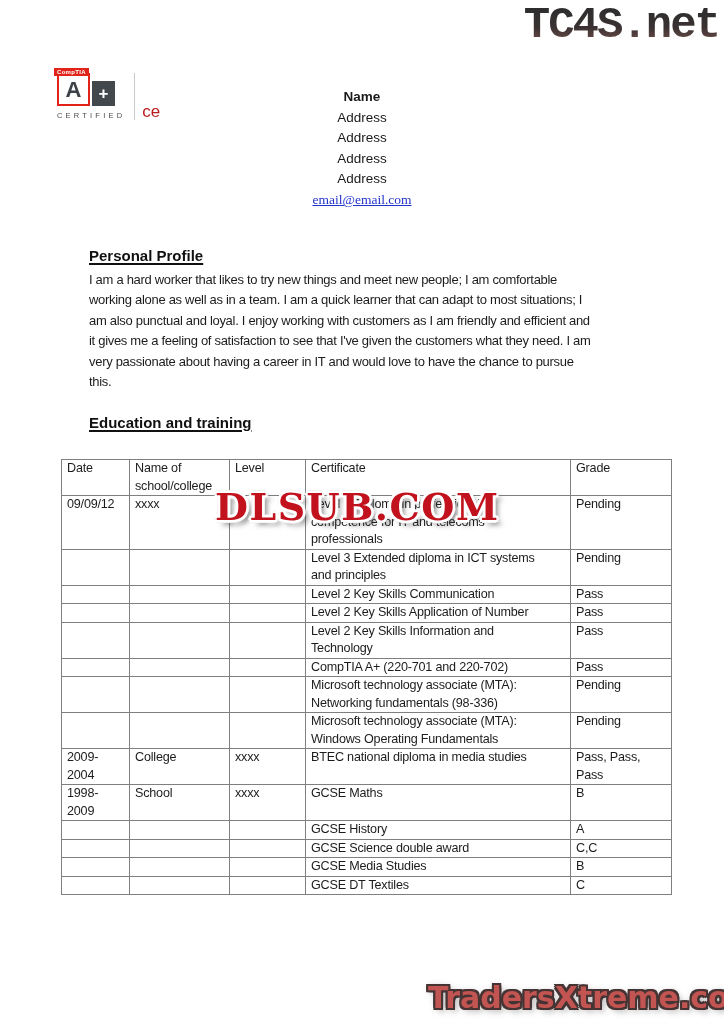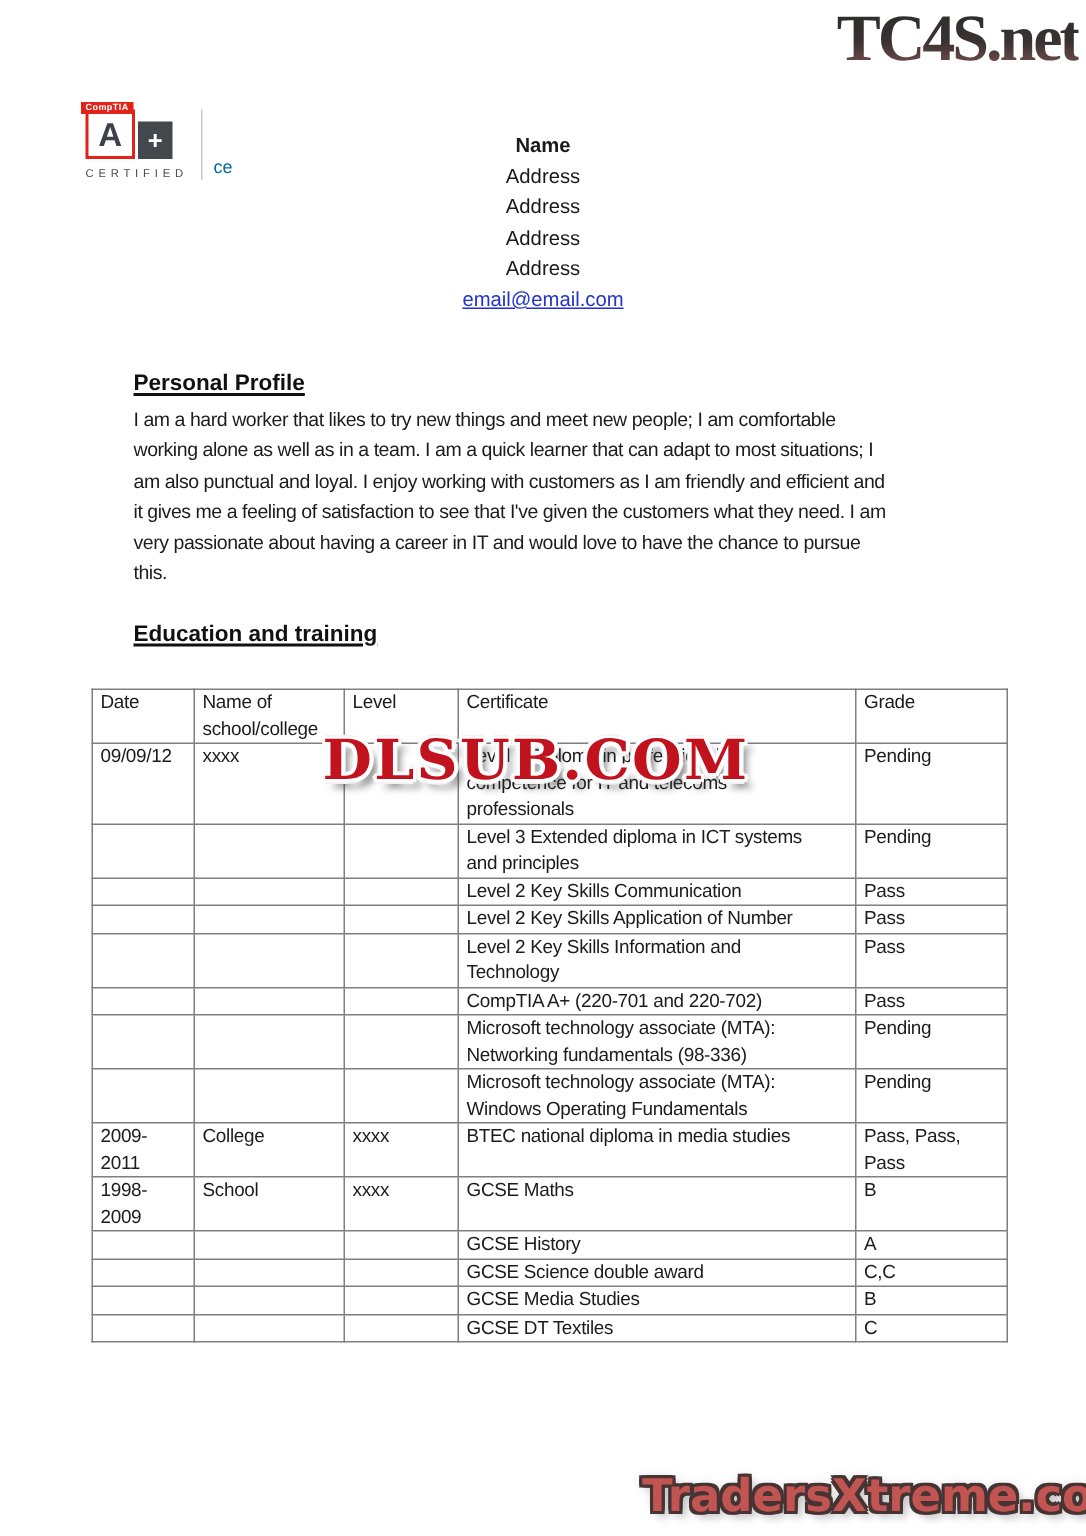--- a/index.html
+++ b/index.html
@@ -5,21 +5,21 @@
   * { margin:0; padding:0; box-sizing:border-box; }
   html,body { background:#ffffff; }
   .page {
     position:relative; width:724px; height:1024px; background:#ffffff;
     font-family:"Liberation Sans", sans-serif; color:#1c1c1c; overflow:hidden;
   }
 
   
   .tc4s {
     position:absolute; top:0px; right:5px;
-    font-family:Liberation Serif, serif;
+    font-family:Liberation Mono, monospace;
     font-size:44px; font-weight:bold; letter-spacing:-2px;
     background:linear-gradient(180deg,#2d2d2d 15%,#3a3232 55%,#8a5b56 100%);
     -webkit-background-clip:text; background-clip:text; color:transparent;
     text-shadow:0 0 1px rgba(220,220,220,0.0);
   }
 
   
   .comptia { position:absolute; left:57px; top:73px; display:flex; align-items:stretch; }
   .comptia-left { display:flex; flex-direction:column; }
   .comptia-boxes { display:flex; align-items:flex-end; }
@@ -35,28 +35,28 @@
   .comptia-plus {
     width:23px; height:25px; background:#43484d; margin-left:2px;
     display:flex; align-items:center; justify-content:center;
     color:#fff; font-size:17px; font-weight:bold;
   }
   .comptia-certified {
     margin-top:5px; font-size:7.5px; letter-spacing:3.2px; color:#4a4a4a; font-weight:500;
   }
   .comptia-divider { width:1px; background:#c9c9c9; margin:0 7px 0 9px; }
   .comptia-ce {
-    align-self:flex-end; font-size:12px; color:#0369a1; line-height:15px; padding-bottom:1px;
+    align-self:flex-end; font-size:17px; color:#b91c1c; line-height:15px; padding-bottom:1px;
   }
 
   
   .contact { position:absolute; top:87px; left:0; width:724px; text-align:center;
     font-size:13.5px; line-height:20.6px; color:#1a1a1a; }
   .contact .name { font-weight:bold; }
-  .contact a { color:#2233cc; text-decoration:underline; cursor:pointer; }
+  .contact a { color:#2233cc; text-decoration:underline; cursor:pointer;font-family:Liberation Serif, serif; }
 
   
   .section-heading {
     position:absolute; left:89px; font-size:15px; font-weight:bold; color:#111;
     text-decoration:underline; text-decoration-thickness:1.5px; text-underline-offset:2px;
   }
   #profile-heading { top:247px; }
   #education-heading { top:414px; }
   .profile-body {
     position:absolute; left:89px; top:270px; width:600px;
@@ -218,21 +218,21 @@
         <tr>
           <td></td>
           <td></td>
           <td></td>
           <td>Microsoft technology associate (MTA):
 Windows Operating Fundamentals</td>
           <td>Pending</td>
         </tr>
         <tr>
           <td>2009-
-2011</td>
+2004</td>
           <td>College</td>
           <td>xxxx</td>
           <td>BTEC national diploma in media studies</td>
           <td>Pass, Pass,
 Pass</td>
         </tr>
         <tr>
           <td>1998-
 2009</td>
           <td>School</td>

